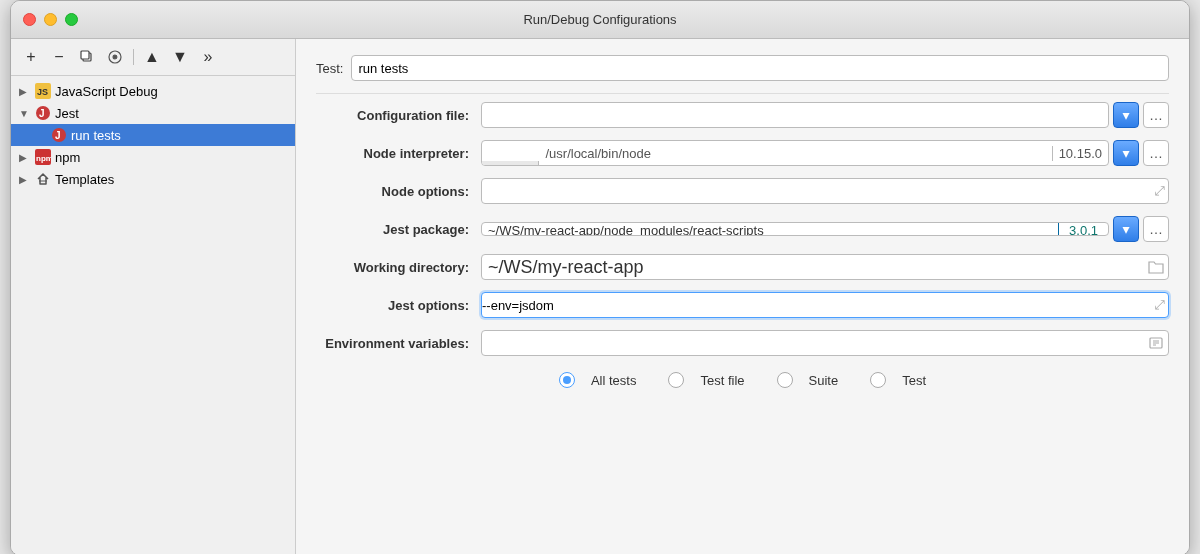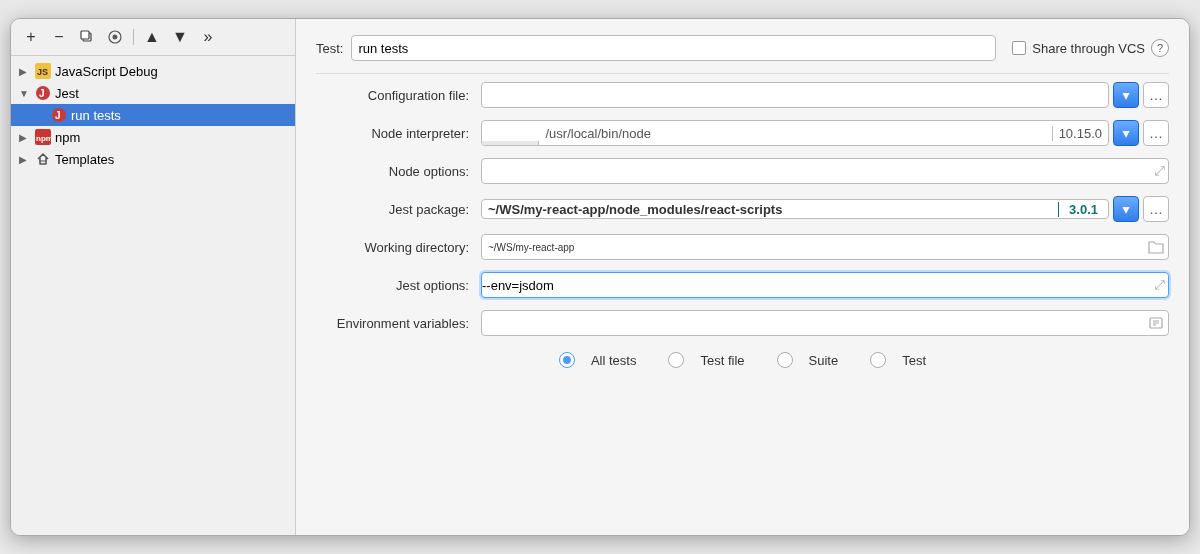--- a/index.html
+++ b/index.html
@@ -128,20 +128,21 @@
       align-items: center;
       margin-bottom: 12px;
     }
     .form-label {
       width: 165px;
       text-align: right;
       padding-right: 12px;
       color: #333;
       font-size: 13px;
       flex-shrink: 0;
+      font-weight: bold;
     }
     .form-control {
       flex: 1;
       display: flex;
       align-items: center;
       gap: 4px;
     }
     .text-input {
       flex: 1;
       height: 26px;
@@ -268,27 +269,25 @@
       right: 4px;
       top: 50%;
       transform: translateY(-50%);
       color: #aaa;
       font-size: 13px;
       cursor: pointer;
     }
     .jest-pkg-wrapper {
       display: flex;
       flex: 1;
-      align-items: center;
-      border: 1px solid #bbb;
-      border-radius: 4px;
-      background: white;
-      height: 20px;
+      border: 1px solid #bbb;
+      border-radius: 4px;
+      background: white;
+      height: 14px;
       overflow: hidden;
-      font-weight: bold;
     }
     .jest-pkg-text {
       flex: 1;
       padding: 0 6px;
       font-size: 13px;
       color: #333;
     }
     .jest-pkg-version {
       padding: 0 10px;
       font-size: 13px;
@@ -301,21 +300,21 @@
       align-items: center;
       border: 1px solid #bbb;
       border-radius: 4px;
       background: white;
       height: 26px;
       overflow: hidden;
     }
     .working-dir-text {
       flex: 1;
       padding: 0 6px;
-      font-size: 10px;
+      font-size: 18px;
       color: #333;
     }
     .folder-icon-btn {
       width: 24px;
       height: 24px;
       display: flex;
       align-items: center;
       justify-content: center;
       color: #aaa;
       font-size: 14px;
@@ -397,20 +396,28 @@
       padding: 0 24px 0 6px;
       font-size: 13px;
       background: white;
     }
   </style>
 </head>
 <body>
 
 <div class="window">
 
+  <div class="titlebar">
+    <div class="traffic-lights">
+      <div class="traffic-light tl-close"></div>
+      <div class="traffic-light tl-minimize"></div>
+      <div class="traffic-light tl-maximize"></div>
+    </div>
+    <span class="title-text">Run/Debug Configurations</span>
+  </div>
 
   <div class="main-content">
 
     <div class="sidebar">
 
       <div class="sidebar-toolbar">
         <button class="toolbar-btn">+</button>
         <button class="toolbar-btn">−</button>
         <button class="toolbar-btn">
           <svg width="14" height="14" viewBox="0 0 14 14" fill="none">
@@ -489,27 +496,20 @@
           <span class="item-label">Templates</span>
         </div>
       </div>
     </div>
 
     <div class="right-panel">
 
       <div class="name-row">
         <span class="name-label">Test:</span>
         <input class="name-input" type="text" value="run tests" style="">
-        <div class="share-area">
-          <div class="checkbox"></div>
-          <span class="share-label">Share through VCS</span>
-          <div class="help-btn">
-            <span>?</span>
-          </div>
-        </div>
       </div>
 
       <div class="divider-line"></div>
 
       <div class="form-row">
         <span class="form-label">Configuration file:</span>
         <div class="form-control">
           <input class="text-input" type="text" value="" style="">
           <div class="dropdown-btn">▾</div>
           <div class="icon-btn">…</div>

